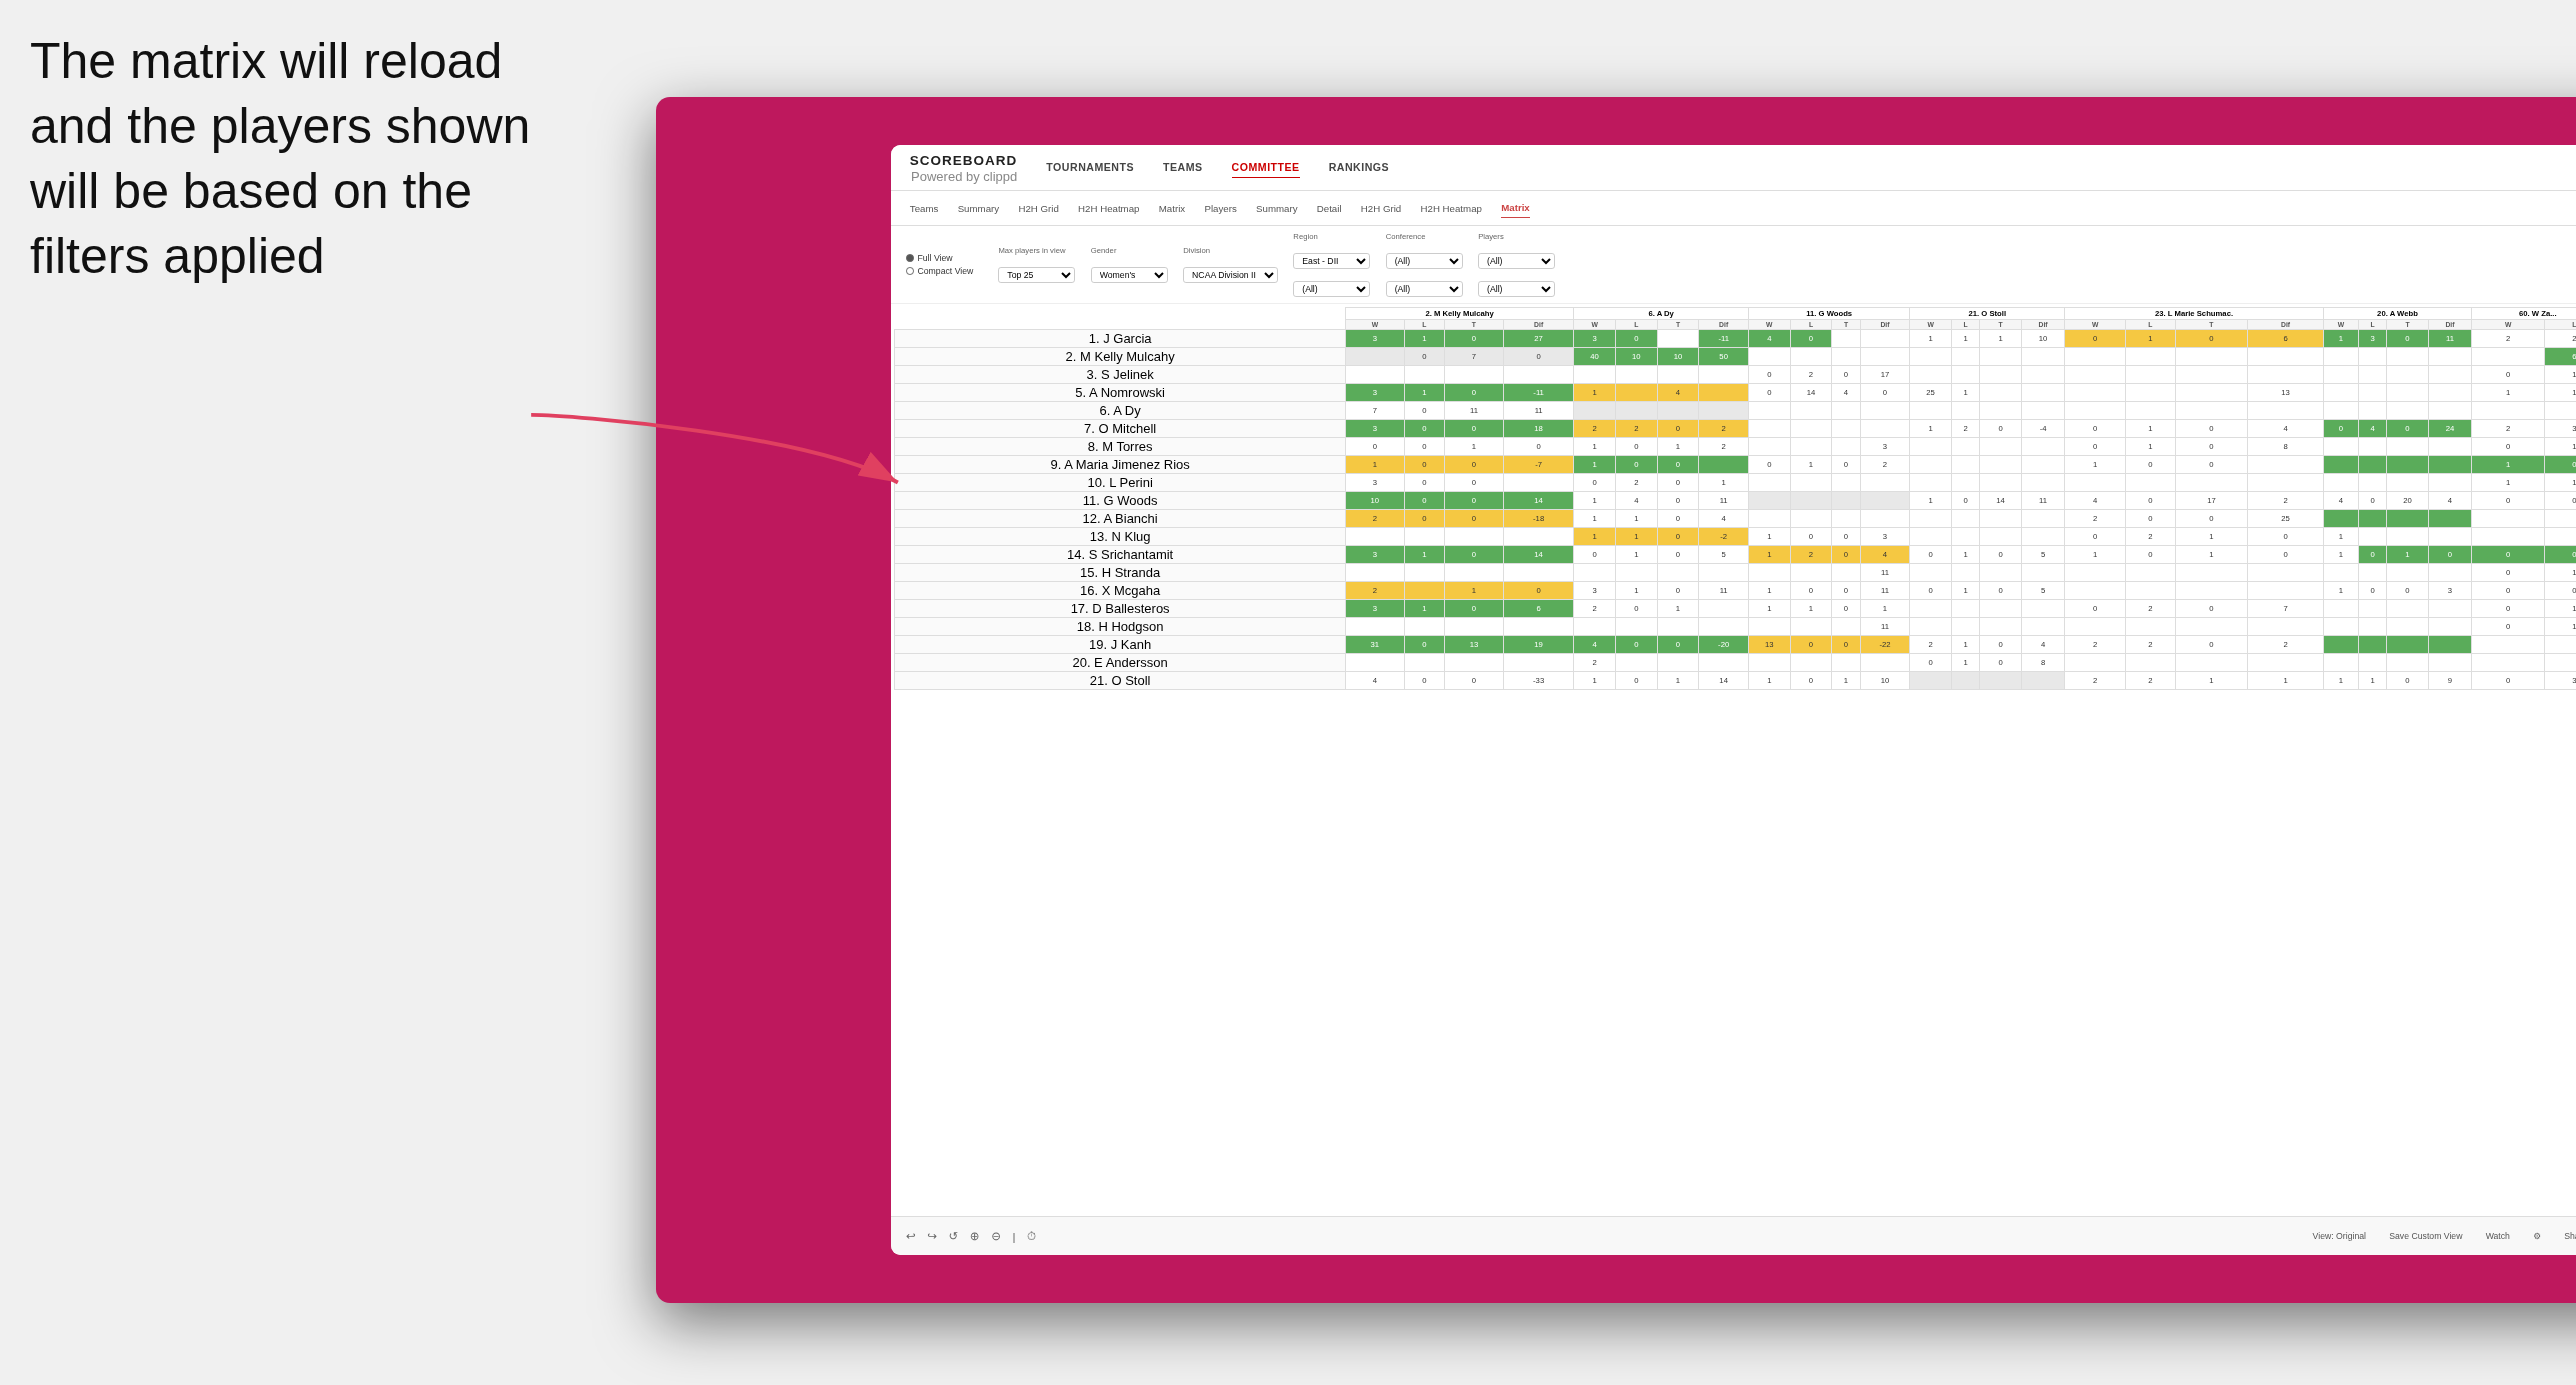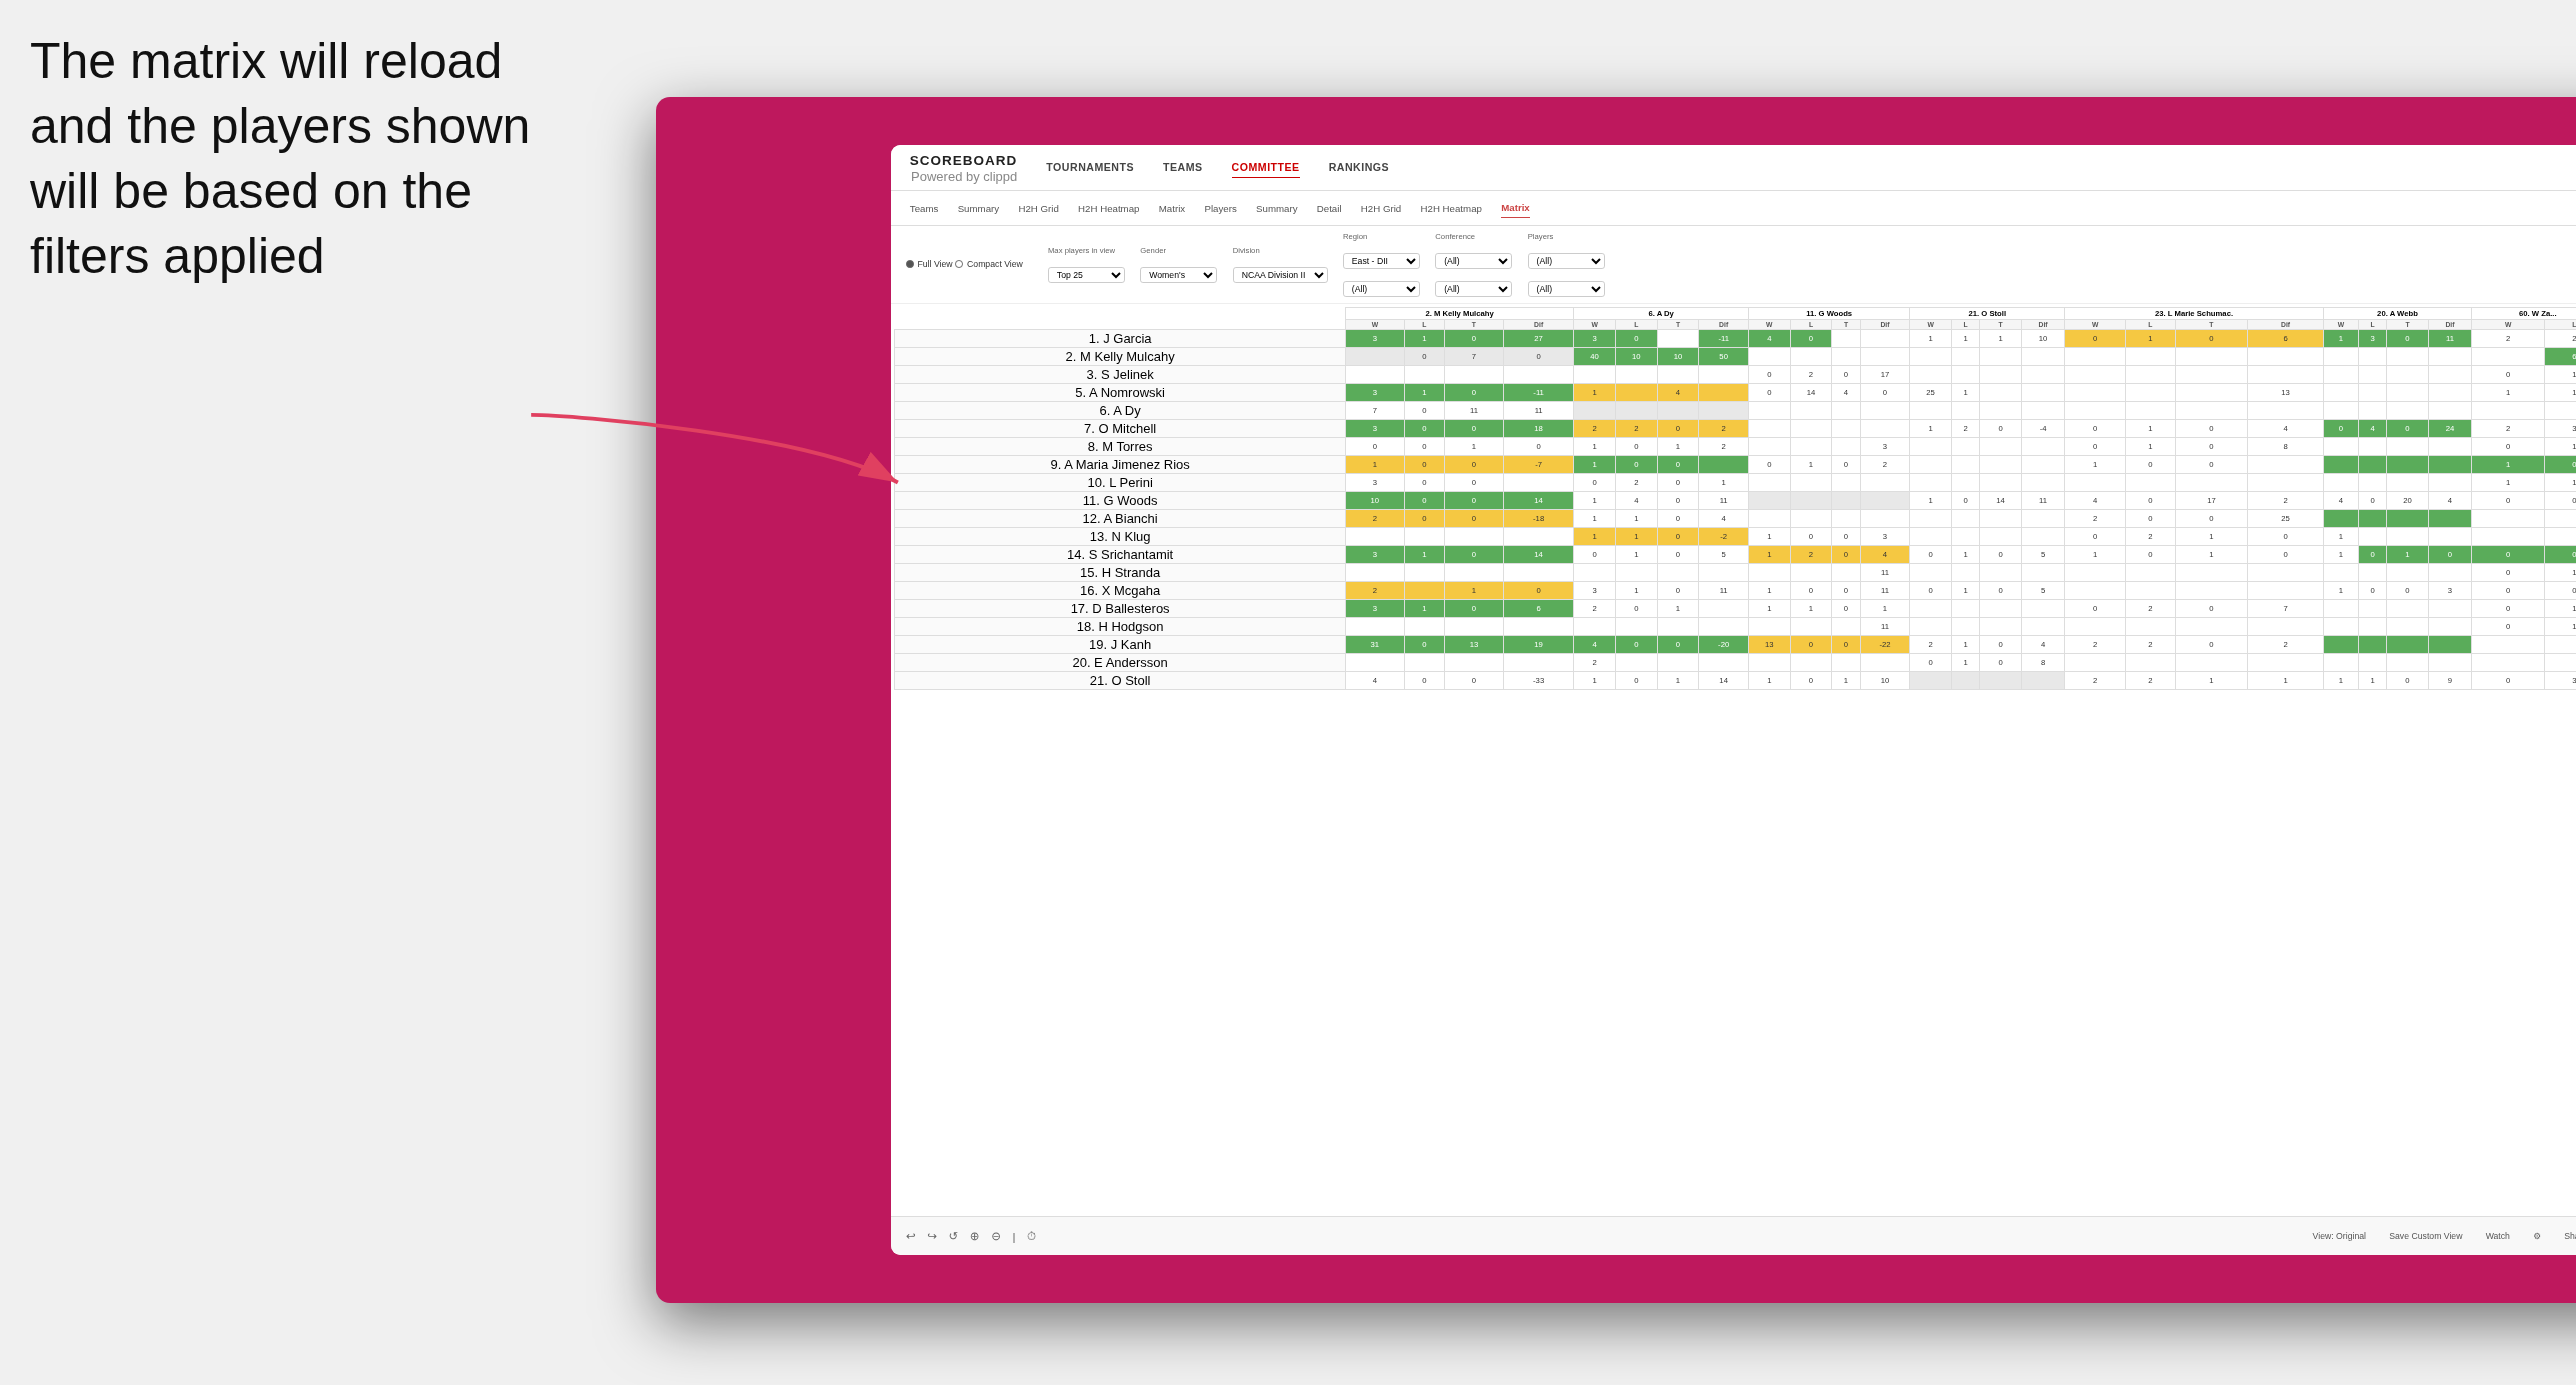--- a/index.html
+++ b/index.html
@@ -150,20 +150,21 @@
       font-size: 8.7px;
       border: 1px solid #ccc;
       border-radius: 2.9px;
       padding: 1px 3.9px;
       background: #fff;
       min-width: 77px;
     }
 
     .view-options {
       display: flex;
+      flex-direction: column;
       gap: 2.9px;
       margin-right: 9.7px;
     }
 
     .radio-row {
       display: flex;
       align-items: center;
       gap: 3.9px;
       font-size: 8.7px;
       color: #333;

